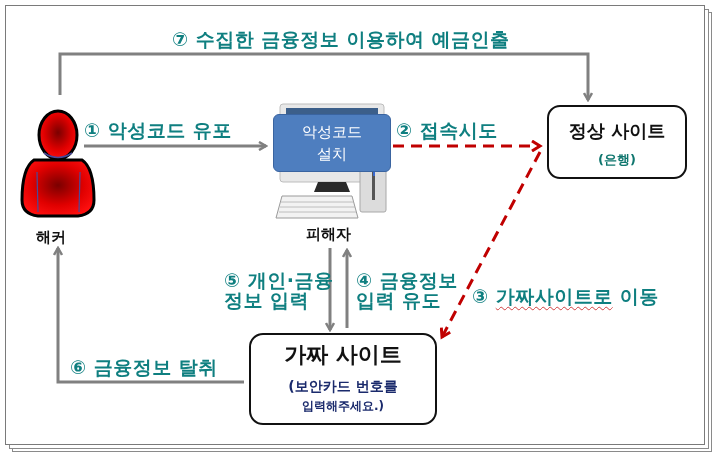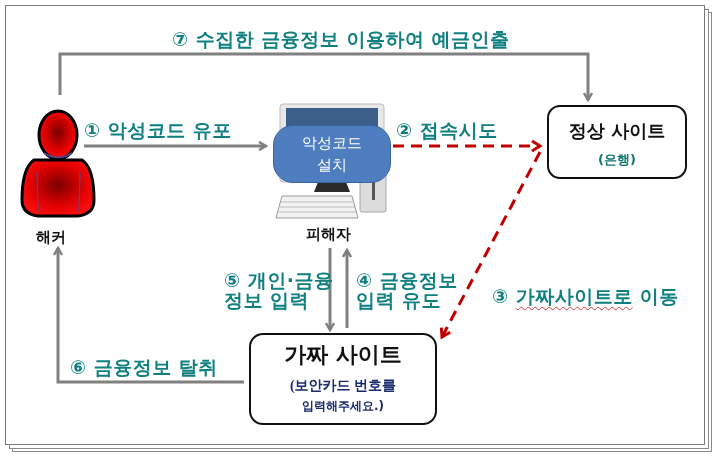--- a/index.html
+++ b/index.html
@@ -8,22 +8,22 @@
   .frame3 { position:absolute; left:12px; top:12px; width:698px; height:438px; border:1px solid #8a8a8a; background:#fff; }
   .frame2 { position:absolute; left:9px;  top:9px;  width:698px; height:438px; border:1px solid #8a8a8a; background:#fff; }
   .frame  { position:absolute; left:5px;  top:5px;  width:698px; height:438px; border:1px solid #7a7a7a; background:#fff; }
   svg.wires { position:absolute; left:0; top:0; }
   .lbl { position:absolute; color:#0f7f80; font-weight:bold; font-size:19px; white-space:nowrap; letter-spacing:0.5px; }
   .lbl2 { line-height:20px; }
   .node-label { position:absolute; color:#111; font-weight:bold; font-size:15px; }
   .box { position:absolute; background:#fff; border:2px solid #111; border-radius:14px; text-align:center; }
   .box .t { font-weight:bold; color:#111; }
   .box .s { font-weight:bold; color:#1a2a6c; }
-  .bubble { position:absolute; left:273px; top:125px; width:118px; height:58px; background:#4e7ebf;
-            border:1px solid #3a64a0; border-radius:20px; color:#fff; text-align:center; font-size:15px; line-height:22px;
+  .bubble { position:absolute; left:273px; top:114px; width:118px; height:58px; background:#4e7ebf;
+            border:1px solid #3a64a0; border-radius:6px; color:#fff; text-align:center; font-size:15px; line-height:22px;
             padding-top:6px; box-sizing:border-box; }
   .squiggle { text-decoration: underline wavy #d04040; text-decoration-thickness:1px; text-underline-offset:3px; }
 </style>
 </head>
 <body>
 
 <div class="frame3"></div>
 <div class="frame2"></div>
 <div class="frame"></div>
 
@@ -90,28 +90,28 @@
 <div class="node-label" style="left:36px; top:228px;">해커</div>
 <div class="node-label" style="left:306px; top:225px;">피해자</div>
 
 <div class="box" style="left:547px; top:105px; width:136px; height:70px;border-radius:13px;">
   <div class="t" style="font-size:18px; margin-top:12px;">정상 사이트</div>
   <div class="s" style="font-size:13px; margin-top:8px; color:#0f766e;">(은행)</div>
 </div>
 
 <div class="box" style="left:249px; top:333px; width:184px; height:88px;">
   <div class="t" style="font-size:22px; margin-top:5px;">가짜 사이트</div>
-  <div class="s" style="font-size:14px; margin-top:6px; line-height:20px;font-family:Liberation Serif, serif;">(보안카드 번호를</div>
+  <div class="s" style="font-size:14px; margin-top:6px; line-height:20px;">(보안카드 번호를</div>
   <div class="s" style="font-size:12px; line-height:20px;">입력해주세요.)</div>
 </div>
 
 <div class="lbl" style="left:172px; top:27px;">⑦ 수집한 금융정보 이용하여 예금인출</div>
 <div class="lbl" style="left:76px; top:118px;margin-left:8px;">① 악성코드 유포</div>
 <div class="lbl" style="left:396px; top:118px;">② 접속시도</div>
-<div class="lbl" style="left:492px; top:284px;text-align:right;">
+<div class="lbl" style="left:472px; top:284px;text-align:right;">
   <span>③ </span><span class="squiggle">가짜사이트로</span><span> 이동</span>
 </div>
 <div class="lbl lbl2" style="left:224px; top:270px;">
   <div>⑤ 개인·금융</div>
   <div>정보 입력</div>
 </div>
 <div class="lbl lbl2" style="left:356px; top:270px;">
   <div>④ 금융정보</div>
   <div>입력 유도</div>
 </div>

